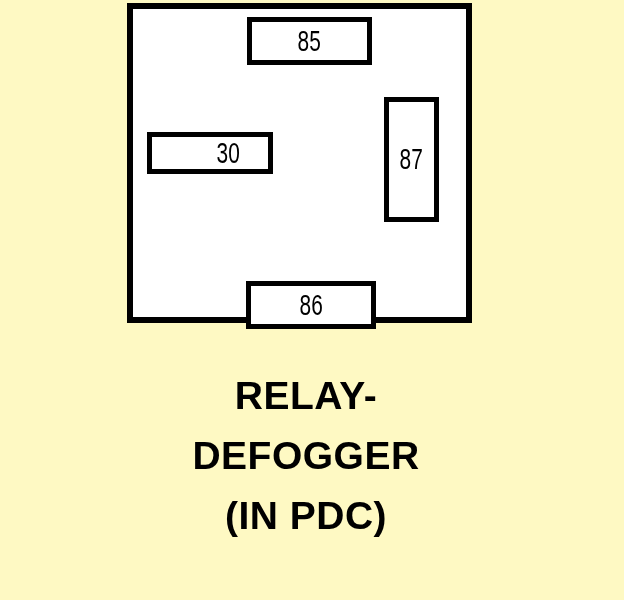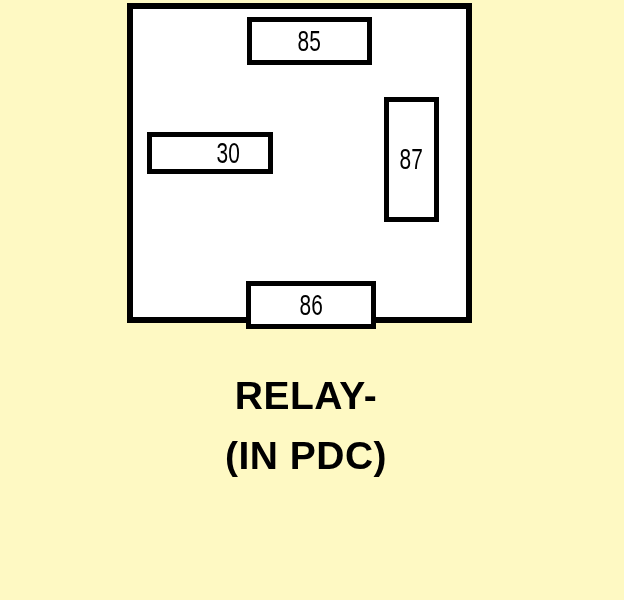--- a/index.html
+++ b/index.html
@@ -81,16 +81,17 @@
   <div class="pin pin-87">
     <span class="pin-label">87</span>
   </div>
 
   <div class="pin pin-86">
     <span class="pin-label">86</span>
   </div>
 
   <div class="caption">
     <div class="caption-line">RELAY-</div>
+    <div class="caption-line">DEFOGGER</div>
     <div class="caption-line">(IN PDC)</div>
   </div>
 
 </div>
 
 </body></html>

